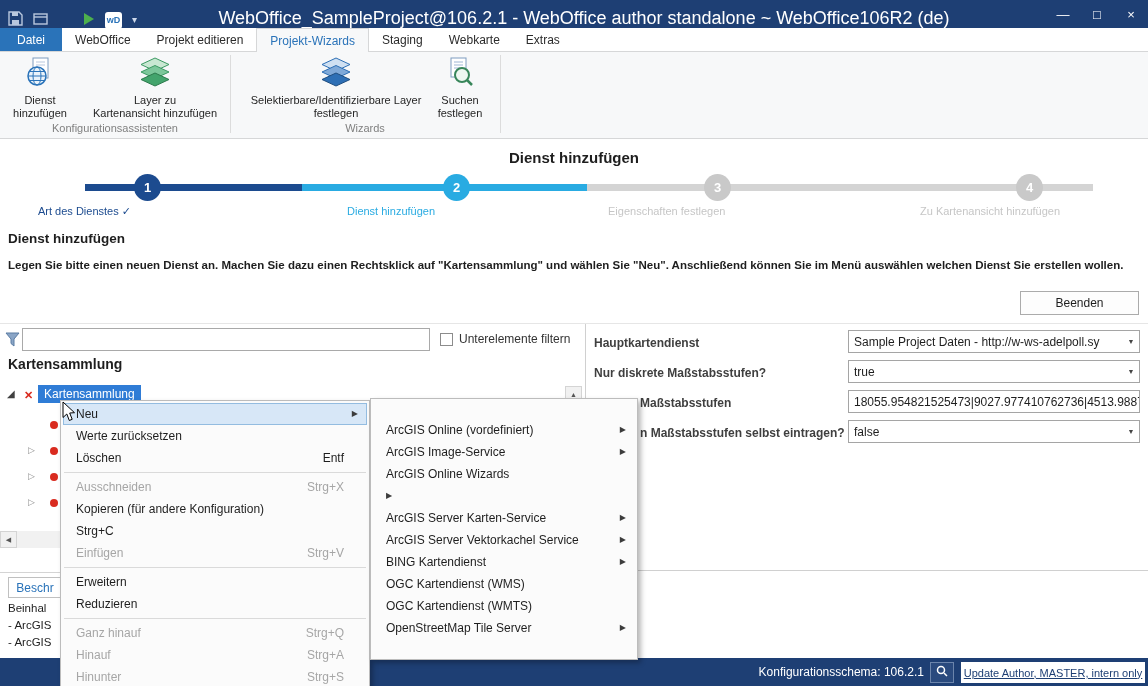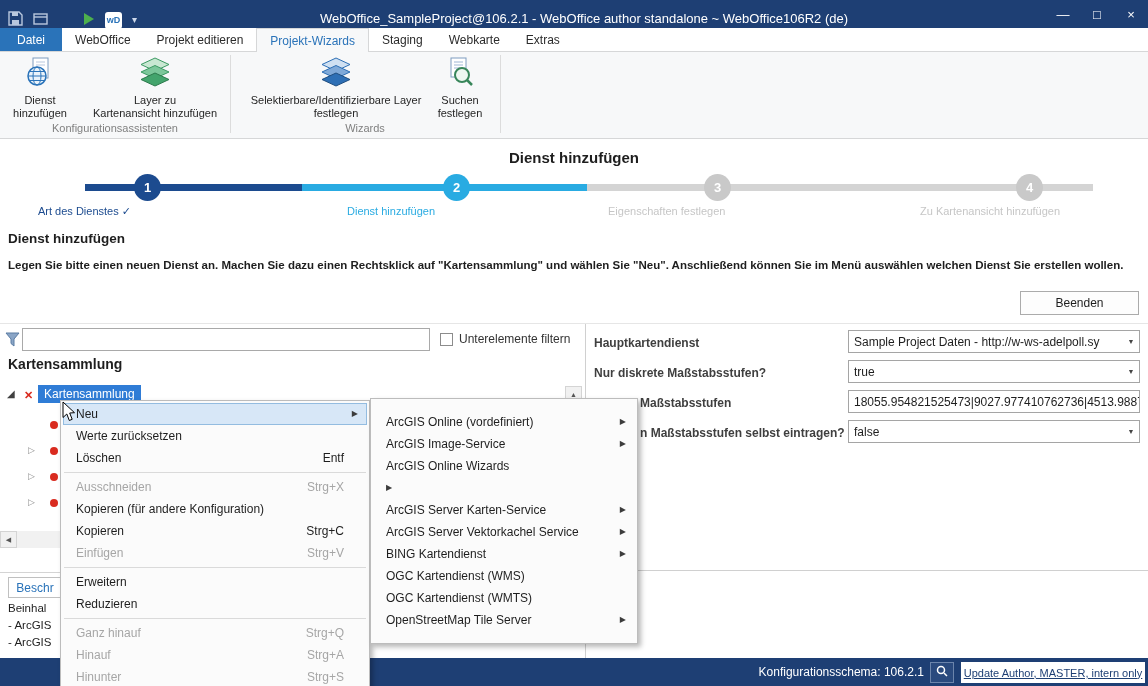--- a/index.html
+++ b/index.html
@@ -7,21 +7,21 @@
 .app{position:relative;width:1148px;height:686px;overflow:hidden;background:#fff;
      font-family:"Liberation Sans",sans-serif;font-size:12px;color:#1e1e1e}
 
 
 .titlebar{position:absolute;left:0;top:0;width:1148px;height:28px;background:#1e3f74}
 .qat{position:absolute;left:8px;top:0;height:40px;display:flex;align-items:center;gap:10px;z-index:2}
 .qat .logo{width:17px;height:17px;background:#fff;border-radius:3px;color:#2a73b9;
            font-weight:bold;font-size:9px;display:flex;align-items:center;justify-content:center}
 .qat .caret{color:#cdd8ea;font-size:10px;line-height:10px}
 .titletext{position:absolute;left:140px;right:120px;top:0;height:36px;display:flex;
-           align-items:center;justify-content:center;color:#fff;font-size:13px;white-space:nowrap;overflow:hidden}
+           align-items:center;justify-content:center;color:#fff;font-size:18px;white-space:nowrap;overflow:hidden}
 .winctl{position:absolute;right:0;top:0;height:28px;display:flex;z-index:2}
 .winbtn{width:34px;height:28px;color:#fff;display:flex;align-items:center;justify-content:center;font-size:13px}
 
 
 .tabbar{position:absolute;left:0;top:28px;width:1148px;height:24px;background:#fff;
         border-bottom:1px solid #d6d7d8;display:flex}
 .tab{padding:0 13px;display:flex;align-items:center;color:#2b2b2b;font-size:12px;white-space:nowrap}
 .tab.file{background:#2a73b9;color:#fff;padding:0 17px}
 .tab.selected{color:#2a73b9;background:#f7f8f9;border:1px solid #d6d7d8;border-bottom:none;
               margin-bottom:-1px;position:relative;z-index:1}
@@ -93,21 +93,21 @@
 .schema{position:absolute;right:224px;top:7px;color:#fff;font-size:12px;white-space:nowrap}
 .sbsearch{position:absolute;right:194px;top:4px;width:24px;height:21px;background:#2a4a7e;
           border:1px solid #6b84ab;display:flex;align-items:center;justify-content:center}
 .updatebox{position:absolute;right:3px;top:4px;width:184px;height:21px;background:#fff;color:#1e3f74;
            font-size:11px;display:flex;align-items:center;justify-content:center;text-decoration:underline;white-space:nowrap}
 
 
 .cmenu{position:absolute;left:60px;top:400px;width:310px;background:#fbfbfb;border:1px solid #bcbcbc;
        box-shadow:3px 3px 5px rgba(0,0,0,.28);z-index:50;padding:2px 0}
 .smenu{position:absolute;left:370px;top:398px;width:268px;background:#fbfbfb;border:1px solid #bcbcbc;
-       box-shadow:3px 3px 5px rgba(0,0,0,.28);z-index:51;padding:12px 0}
+       box-shadow:3px 3px 5px rgba(0,0,0,.28);z-index:51;padding:20px 0}
 .mi{height:22px;line-height:22px;margin:0 2px;padding:0 9px 0 13px;display:flex;
     align-items:center;font-size:12px;color:#1e1e1e;white-space:nowrap}
 .mi .ml{flex:1;overflow:hidden}
 .mi .sc{flex:none;padding-right:14px;color:#1e1e1e}
 .mi .ma{flex:none;font-size:8px;color:#3c3c3c}
 .mi.disabled,.mi.disabled .sc{color:#a6a6a6}
 .mi.hl{background:#d7e7f7;box-shadow:inset 0 0 0 1px #93bce0}
 .msep{height:1px;background:#dadada;margin:3px 3px}
 
 
@@ -302,21 +302,20 @@
     </div>
     <div class="msep"></div>
     <div class="mi disabled">
       <span class="ml">Ausschneiden</span>
       <span class="sc">Strg+X</span>
     </div>
     <div class="mi">
       <span class="ml">Kopieren (für andere Konfiguration)</span>
     </div>
     <div class="mi">
-      <span class="ml">Kopieren</span>
       <span class="sc">Strg+C</span>
     </div>
     <div class="mi disabled">
       <span class="ml">Einfügen</span>
       <span class="sc">Strg+V</span>
     </div>
     <div class="msep"></div>
     <div class="mi">
       <span class="ml">Erweitern</span>
     </div>

